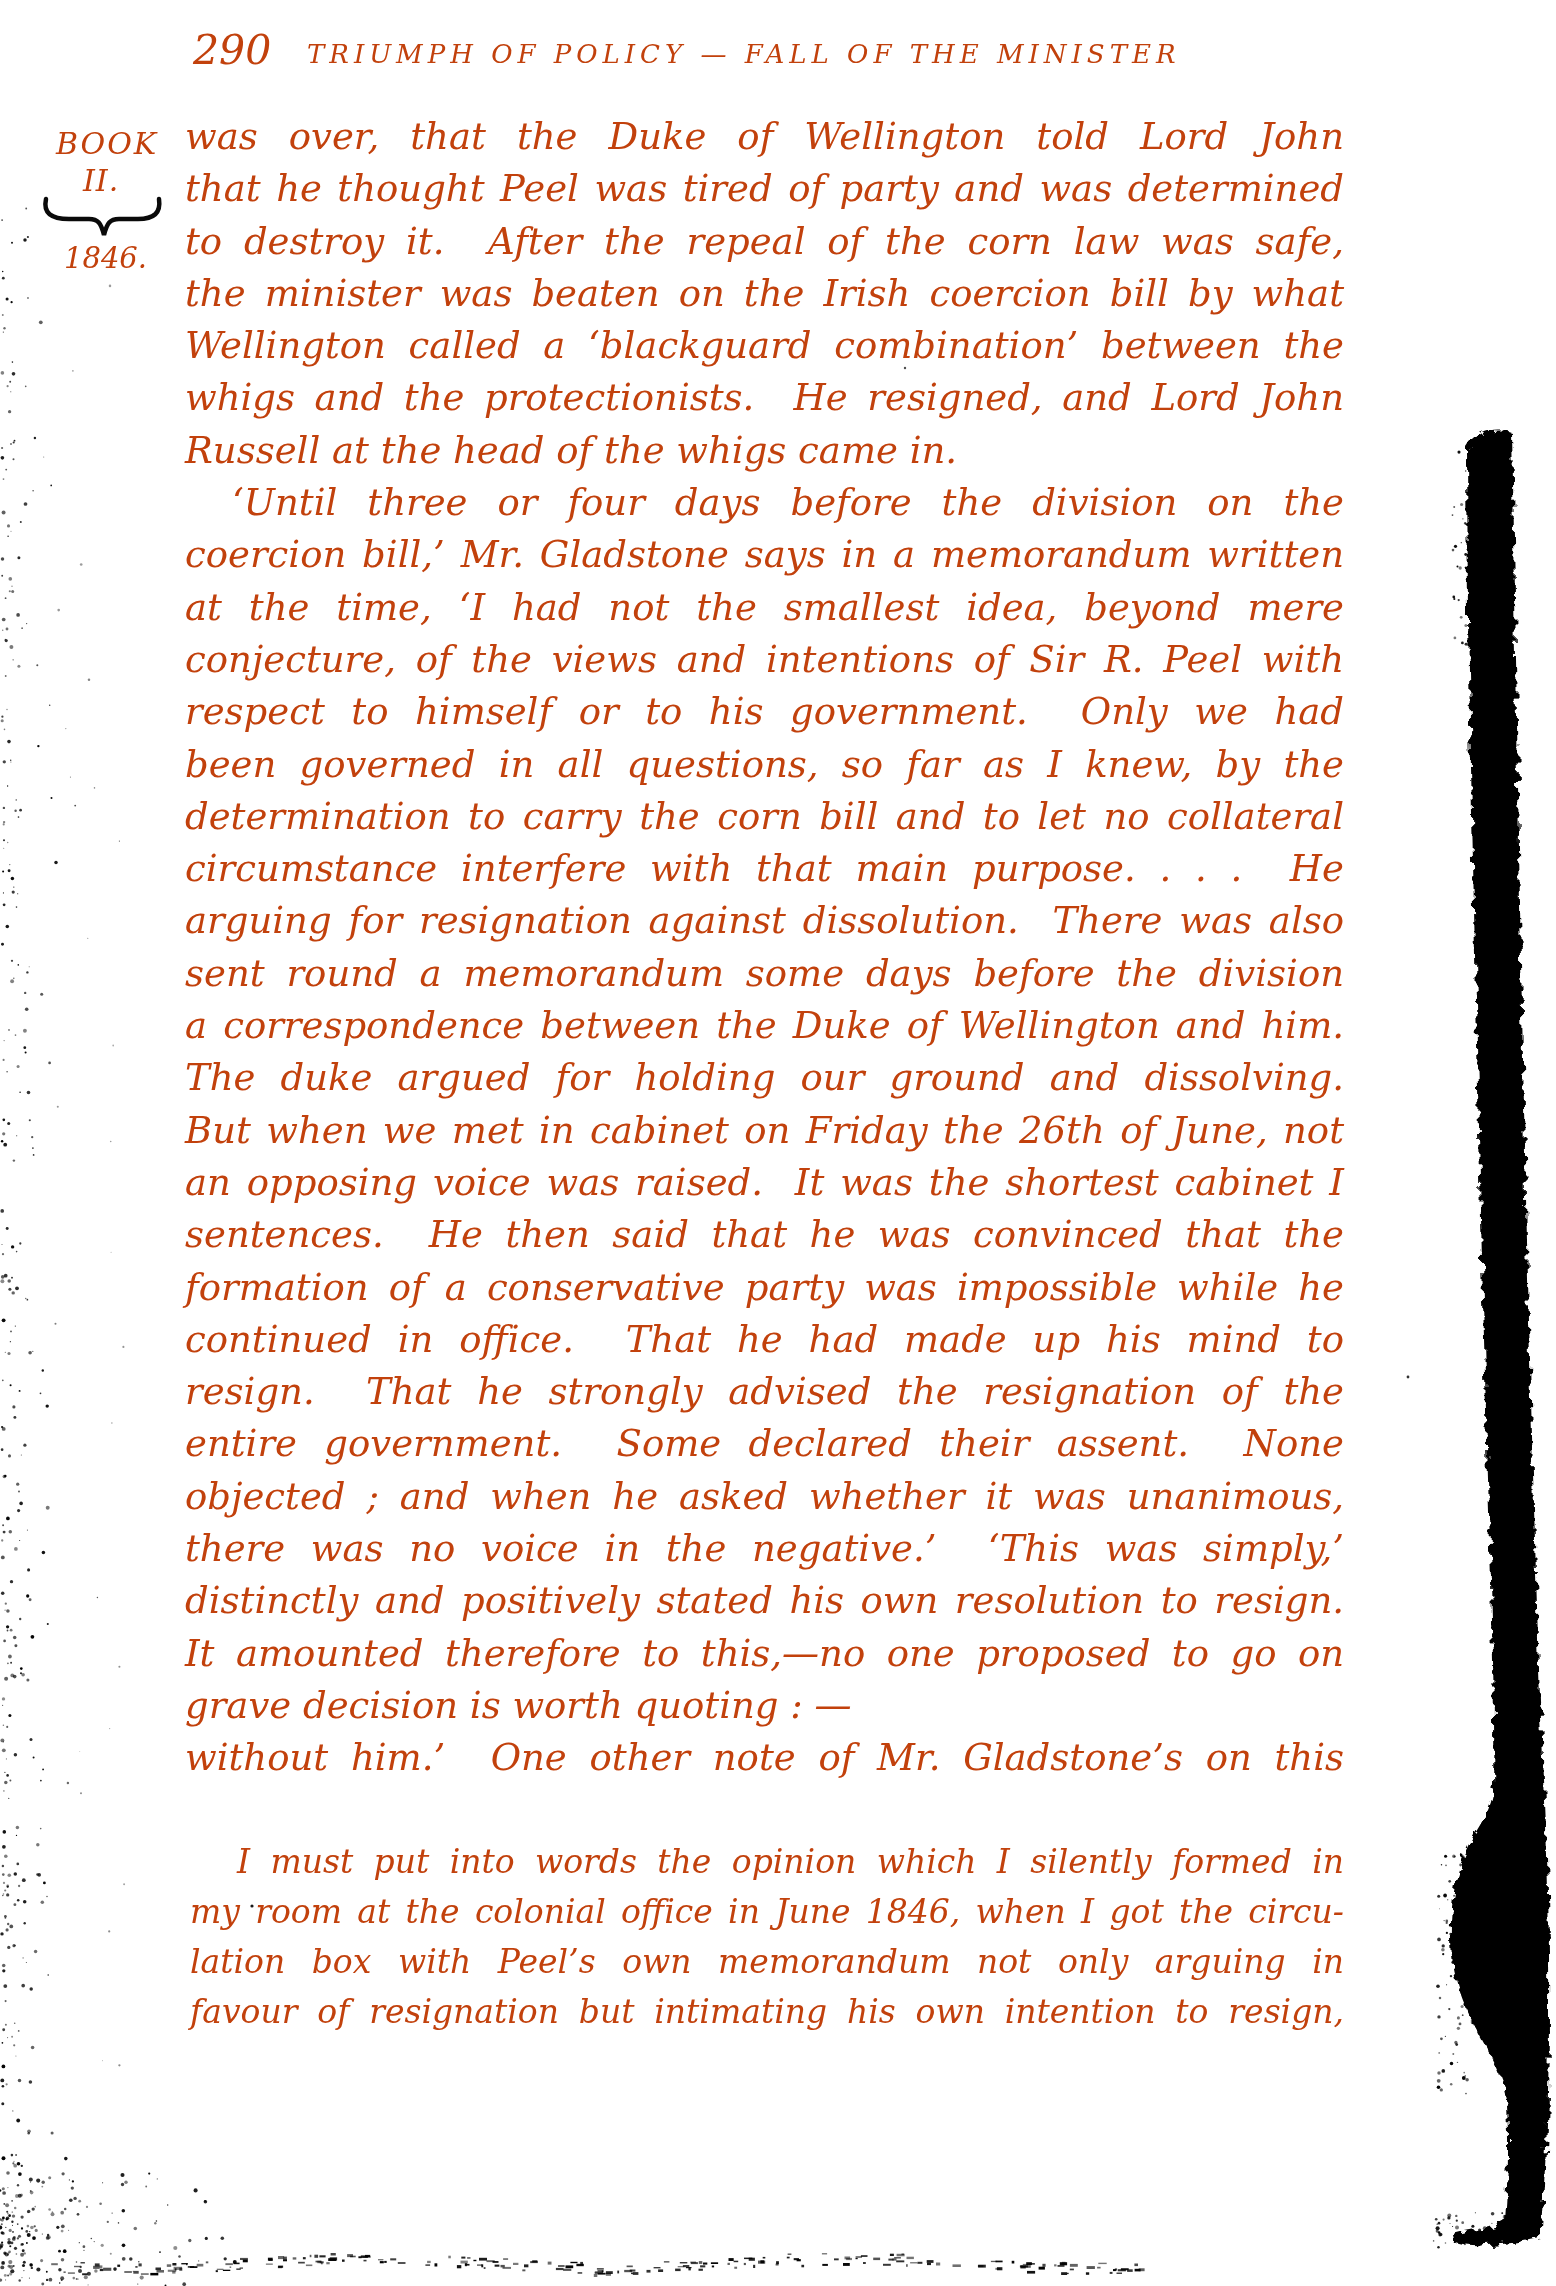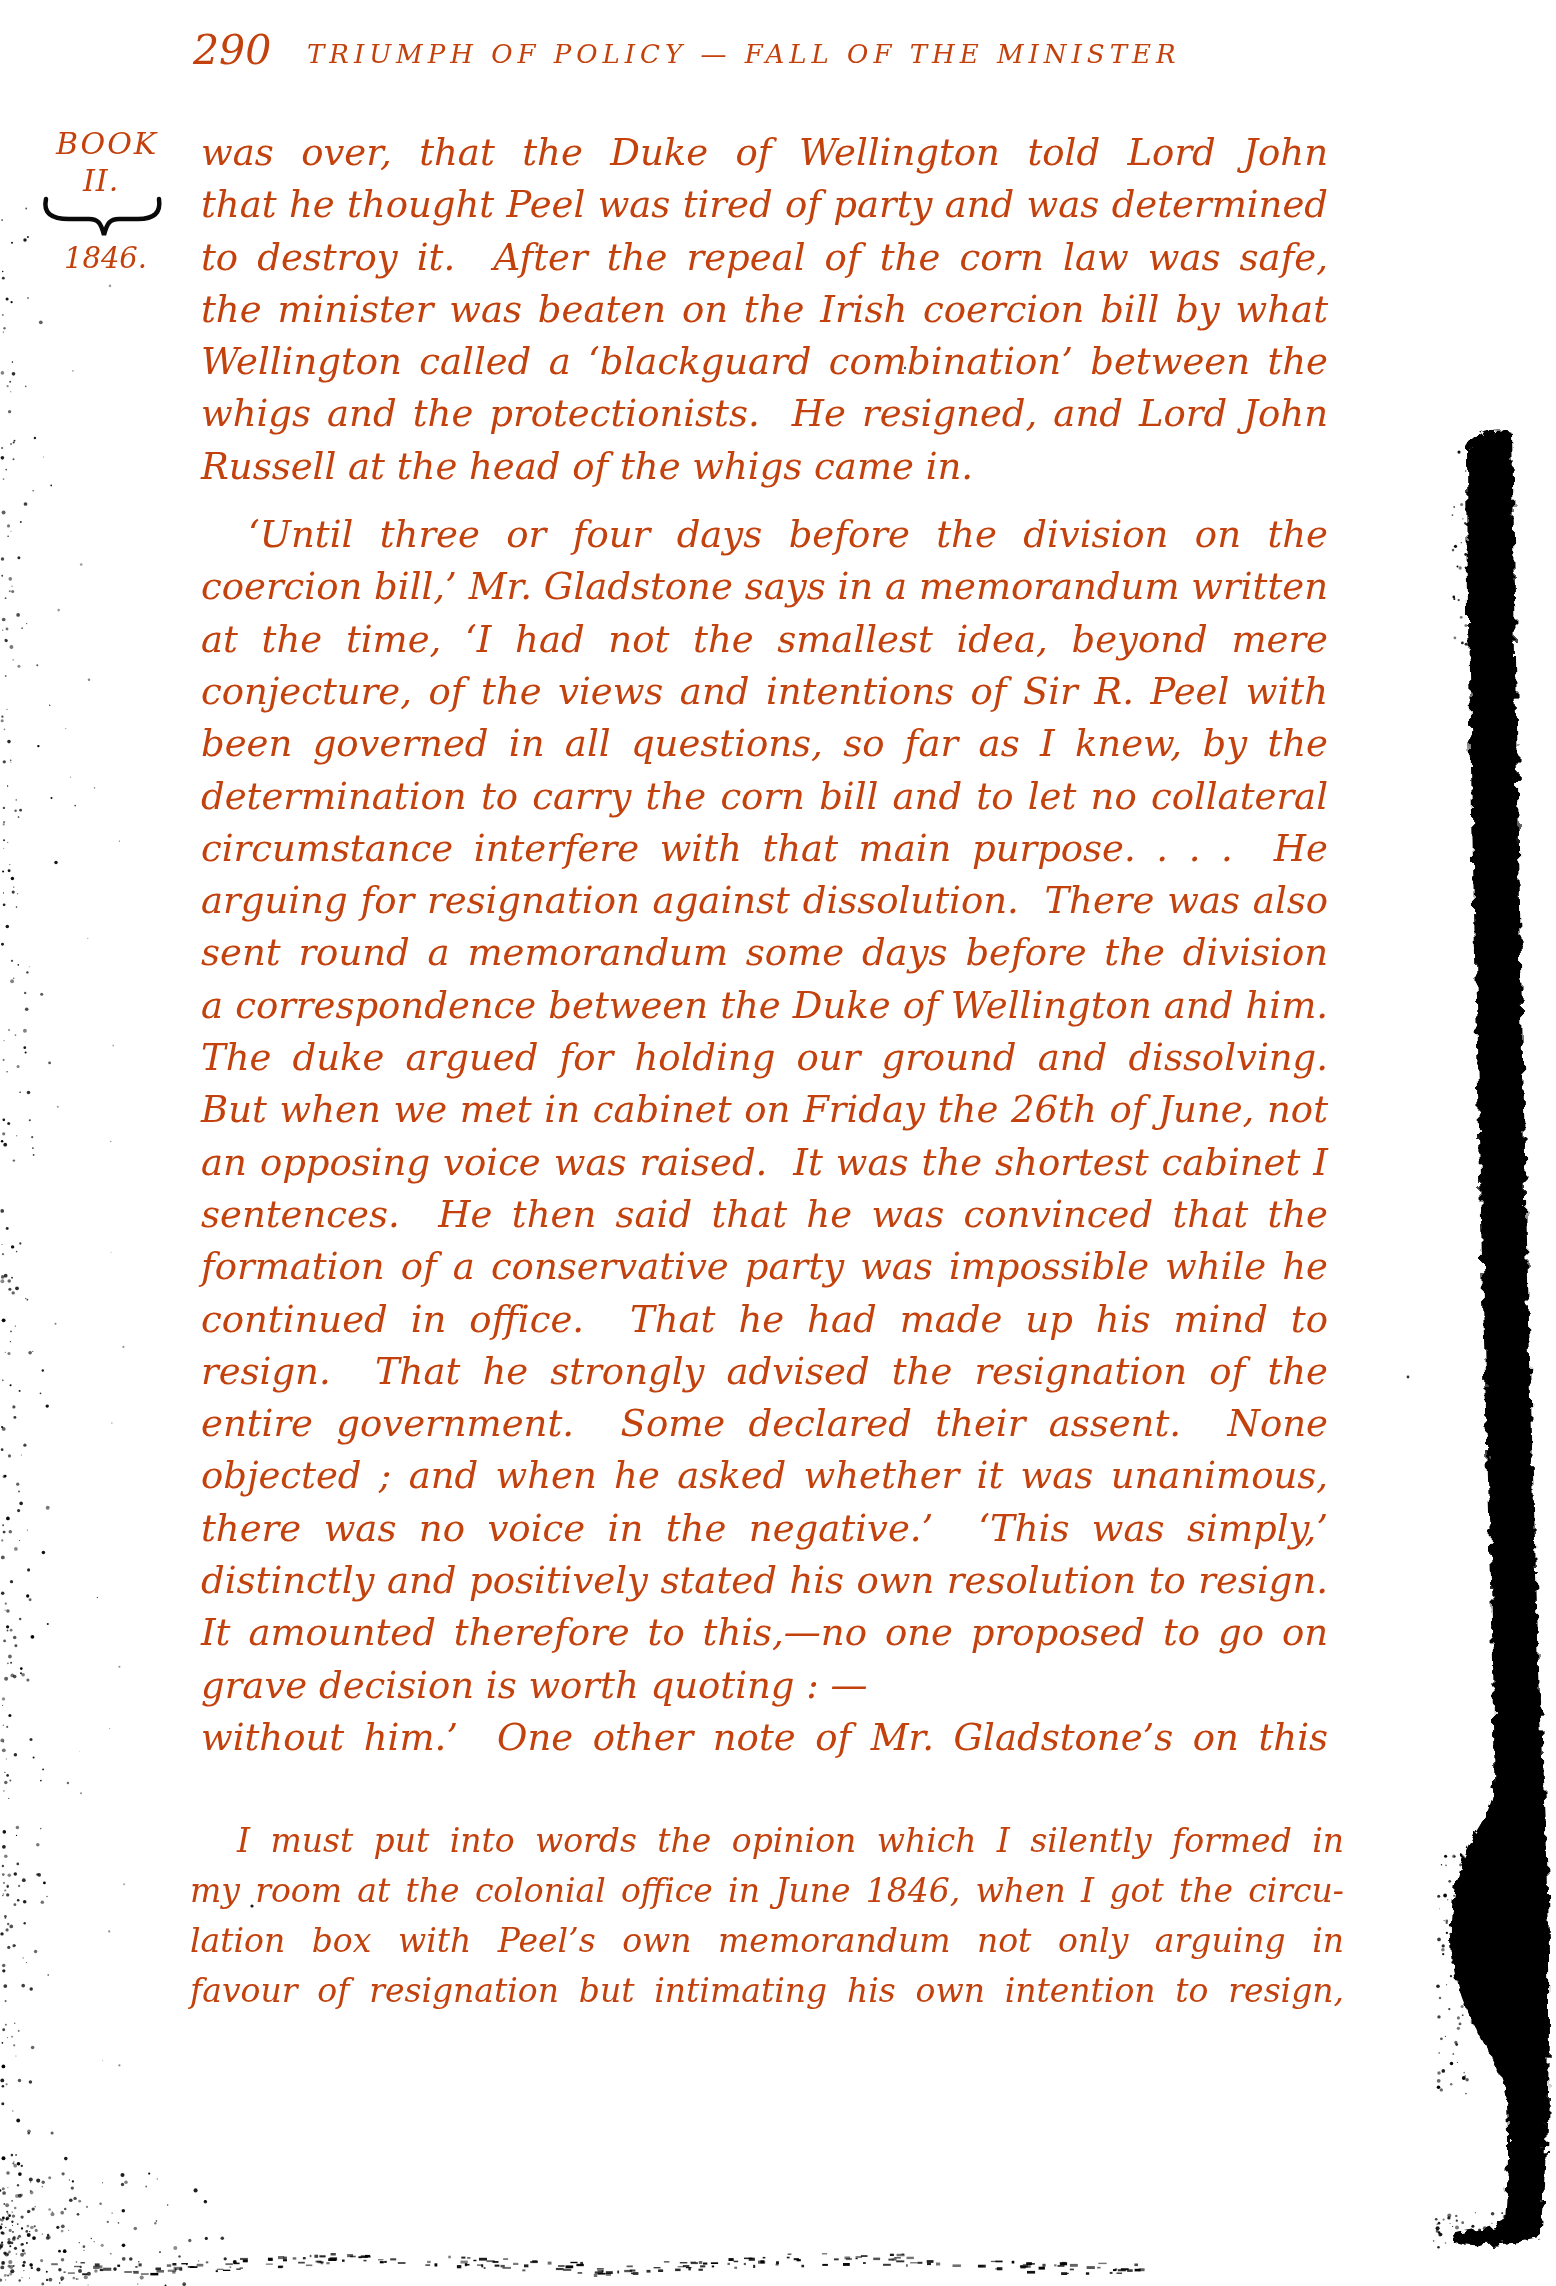--- a/index.html
+++ b/index.html
@@ -15,21 +15,21 @@
   .abs{position:absolute;line-height:1;white-space:nowrap;}
   #page-num{left:193px;top:30px;font-size:41px;}
   #running-title{left:307px;top:41px;font-size:26px;letter-spacing:5px;}
   #sidenote-book{left:56px;top:129px;font-size:30px;letter-spacing:2px;text-align:center;}
   #sidenote-vol{left:83px;top:166px;font-size:30px;letter-spacing:1px;}
   #sidenote-year{left:64px;top:244px;font-size:29px;}
   #brace-svg{position:absolute;left:38px;top:194px;}
   #text-column{
     position:absolute;left:185px;top:111px;width:1159px;
   }
-  .para{margin:16px;padding:0;}
+  .para{margin:0;padding:0;}
   .line{
     height:52.3px;line-height:52.3px;
     font-size:37px;
     white-space:pre-wrap;
     overflow:visible;
   }
   .just{text-align:justify;text-align-last:justify;}
   .last{text-align:left;}
   .indent{text-indent:47px;}
   .quote-para{margin-top:52px;margin-left:5px;width:1154px;}
@@ -59,20 +59,21 @@
         <div class="line just">the minister was beaten on the Irish coercion bill by what</div>
         <div class="line just">Wellington called a ‘blackguard combination’ between the</div>
         <div class="line just">whigs and the protectionists.  He resigned, and Lord John</div>
         <div class="line last">Russell at the head of the whigs came in.</div>
       </div>
       <div class="para">
         <div class="line just indent">‘Until three or four days before the division on the</div>
         <div class="line just">coercion bill,’ Mr. Gladstone says in a memorandum written</div>
         <div class="line just">at the time, ‘I had not the smallest idea, beyond mere</div>
         <div class="line just">conjecture, of the views and intentions of Sir R. Peel with</div>
+        <div class="line just">respect to himself or to his government.  Only we had</div>
         <div class="line just">been governed in all questions, so far as I knew, by the</div>
         <div class="line just">determination to carry the corn bill and to let no collateral</div>
         <div class="line just">circumstance interfere with that main purpose. . . .  He</div>
         <div class="line just">arguing for resignation against dissolution.  There was also</div>
         <div class="line just">sent round a memorandum some days before the division</div>
         <div class="line just">a correspondence between the Duke of Wellington and him.</div>
         <div class="line just">The duke argued for holding our ground and dissolving.</div>
         <div class="line just">But when we met in cabinet on Friday the 26th of June, not</div>
         <div class="line just">an opposing voice was raised.  It was the shortest cabinet I</div>
         <div class="line just">sentences.  He then said that he was convinced that the</div>

